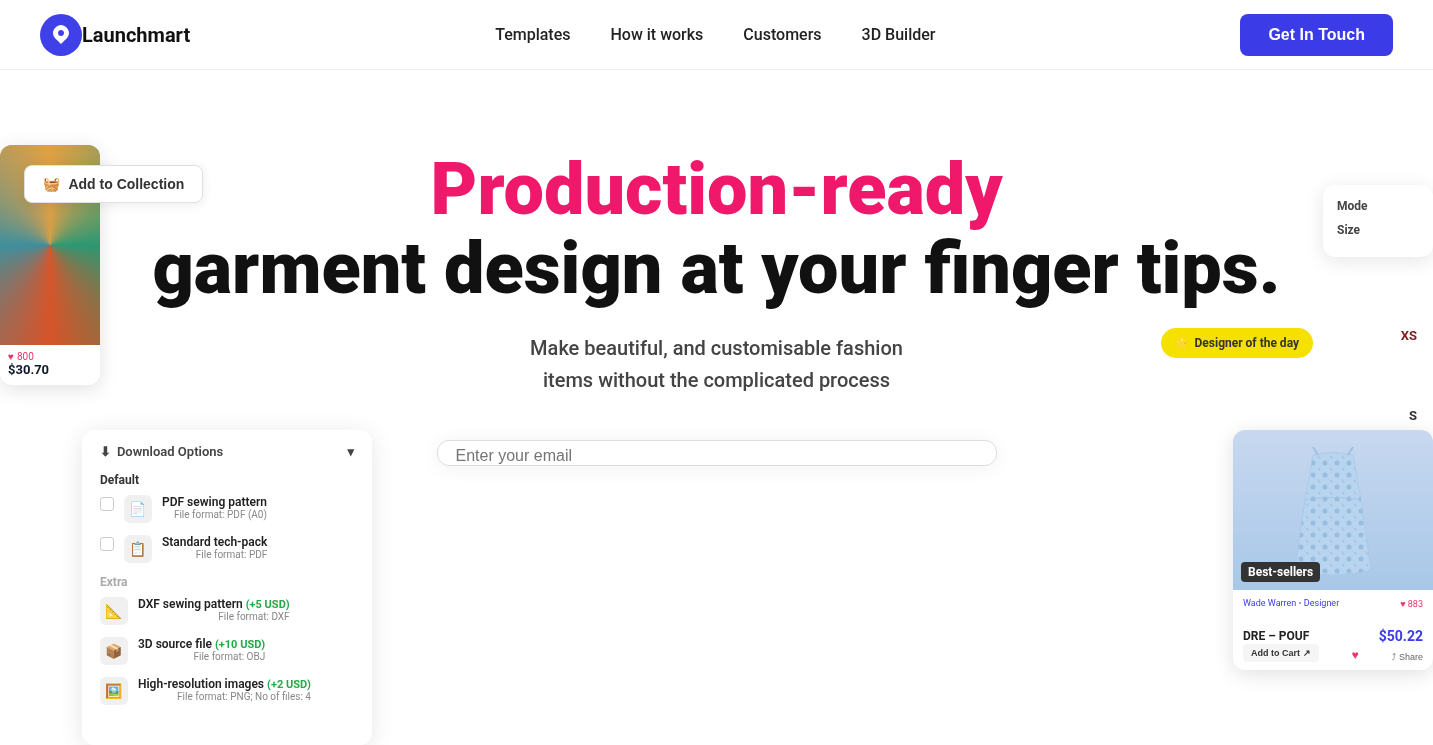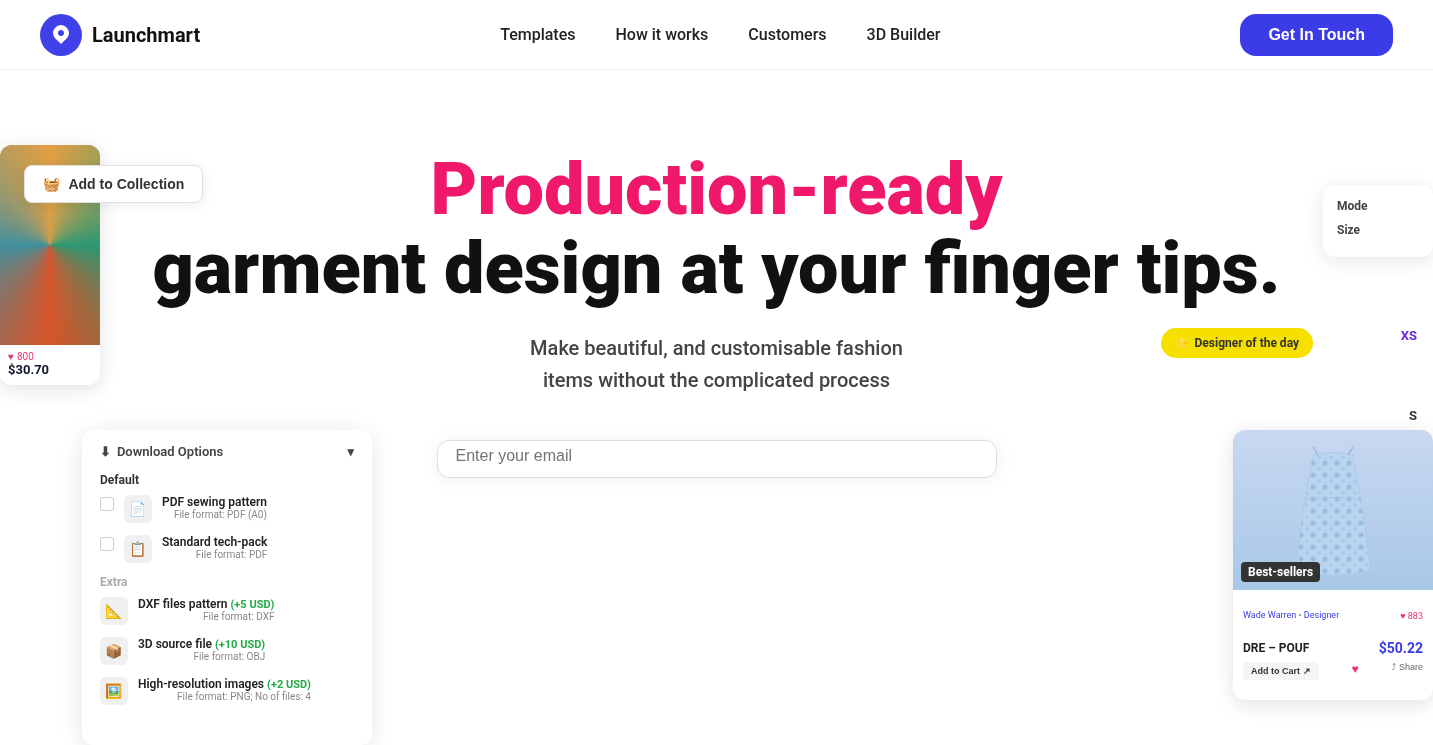--- a/index.html
+++ b/index.html
@@ -4,47 +4,47 @@
   <style>
     * { margin: 0; padding: 0; box-sizing: border-box; }
     body { font-family: -apple-system, BlinkMacSystemFont, 'Segoe UI', Roboto, sans-serif; background: #fff; overflow-x: hidden; width: 1433px; height: 745px; position: relative; }
 
     
     .navbar {
       display: flex; align-items: center; justify-content: space-between;
       padding: 0 40px; height: 70px; border-bottom: 1px solid #eee;
       position: relative; z-index: 10; background: #fff;
     }
-    .nav-logo { display: flex; align-items: center; gap: 10px; }
+    .nav-logo { display: flex; align-items: center; }
     .nav-logo-icon {
       width: 42px; height: 42px; background: #4040e8; border-radius: 50%;
       display: flex; align-items: center; justify-content: center;
     }
     .nav-logo-icon svg { width: 24px; height: 24px; fill: white; }
     .nav-logo-text { font-size: 20px; font-weight: 700; color: #111; }
     .nav-links { display: flex; gap: 40px; list-style: none; }
     .nav-links a { text-decoration: none; color: #222; font-size: 16px; font-weight: 500; }
     .nav-cta {
-      background: #3b3be8; color: #fff; border: none; border-radius: 16px;
+      background: #3b3be8; color: #fff; border: none; border-radius: 8px;
       padding: 12px 28px; font-size: 16px; font-weight: 600; cursor: pointer;
     }
 
     
     .hero {
       position: relative; text-align: center; padding: 80px 40px 60px;
       overflow: hidden;
     }
     .hero-title-pink { color: #f0186a; font-size: 72px; font-weight: 900; line-height: 1.1; display: block; }
     .hero-title-dark { color: #111; font-size: 72px; font-weight: 900; line-height: 1.1; display: block; }
     .hero-subtitle { margin-top: 24px; font-size: 20px; color: #444; line-height: 1.6; font-weight: 500; }
     .hero-form {
       margin-top: 44px; display: flex; align-items: center; justify-content: center;
       background: #fff; border: 1.5px solid #ddd; border-radius: 12px;
       max-width: 560px; margin-left: auto; margin-right: auto; overflow: hidden;
-      padding: 6px 6px 12px 18px; gap: 8px;
+      padding: 6px 6px 0 18px; gap: 8px;
       box-shadow: 0 2px 20px rgba(0,0,0,0.06);
     }
     .hero-form input {
       flex: 1; border: none; outline: none; font-size: 16px; color: #555;
       background: transparent;
     }
     .hero-form-btn {
       background: #3b3be8; color: #fff; border: none; border-radius: 8px;
       padding: 12px 26px; font-size: 16px; font-weight: 700; cursor: pointer;
       white-space: nowrap;
@@ -116,21 +116,21 @@
     .right-card-mode .mode-label { font-size: 12px; font-weight: 700; color: #444; margin-bottom: 6px; }
     .right-card-mode .size-label { font-size: 12px; font-weight: 700; color: #444; margin: 10px 0 6px; }
     .designer-badge {
       position: absolute; right: 120px; top: 328px;
       background: #f5e000; color: #333; border-radius: 20px;
       padding: 8px 14px; font-size: 12px; font-weight: 700;
       display: flex; align-items: center; gap: 5px; z-index: 20;
     }
     .size-tag {
       position: absolute; right: 16px; top: 328px;
-      font-size: 13px; font-weight: 700; color: #6d28d9; z-index: 20;
+      font-size: 13px; font-weight: 700; color: #7f1d1d; z-index: 20;
     }
     .size-tag-s {
       position: absolute; right: 16px; top: 408px;
       font-size: 13px; font-weight: 700; color: #333; z-index: 20;
     }
 
     
     .right-card-product {
       position: absolute; right: 0; top: 430px;
       width: 200px; background: #fff; border-radius: 12px;
@@ -139,27 +139,27 @@
     .right-dress-img {
       width: 100%; height: 160px; background: linear-gradient(180deg, #c8d8f0 0%, #a8c8e8 100%);
       display: flex; align-items: center; justify-content: center; position: relative;
     }
     .dress-svg { width: 100px; height: 130px; }
     .best-sellers-badge {
       position: absolute; bottom: 8px; left: 8px;
       background: #333; color: #fff; font-size: 12px; font-weight: 700;
       border-radius: 4px; padding: 3px 7px;
     }
-    .right-card-product-info { padding: 20px 10px; }
+    .right-card-product-info { padding: 8px 10px; }
     .product-author { font-size: 9px; color: #888; margin-bottom: 2px; }
     .product-author span { color: #3b3be8; }
     .product-hearts { float: right; color: #e8356a; font-size: 9px; }
     .product-name { font-size: 12px; font-weight: 700; color: #222; }
     .product-price { font-size: 14px; font-weight: 700; color: #3b3be8; float: right; }
-    .product-actions { display: flex; align-items: flex-start; justify-content: space-between; margin-top: 6px; }
+    .product-actions { display: flex; align-items: flex-end; justify-content: space-between; }
     .add-to-cart-btn {
       font-size: 9px; font-weight: 600; color: #333; background: #f5f5f5;
       border: none; border-radius: 4px; padding: 4px 8px; cursor: pointer;
       display: flex; align-items: center; gap: 3px;
     }
     .share-btn { font-size: 9px; color: #666; background: none; border: none; cursor: pointer; display: flex; align-items: center; gap: 3px; }
     .heart-btn { background: none; border: none; cursor: pointer; color: #e8356a; font-size: 12px; }
   </style>
 </head>
 <body>
@@ -242,21 +242,21 @@
       <div class="item-subtitle">File format: PDF</div>
     </div>
   </div>
 
   <div class="section-label extra-label">Extra</div>
 
   <div class="download-item">
     <div class="download-item-icon">📐</div>
     <div class="download-item-text">
       <div class="item-title">
-        <span>DXF files pattern</span>
+        <span>DXF sewing pattern</span>
         <span class="item-price-extra"> (<span>+5 USD</span>)</span>
       </div>
       <div class="item-subtitle">File format: DXF</div>
     </div>
   </div>
 
   <div class="download-item">
     <div class="download-item-icon">📦</div>
     <div class="download-item-text">
       <div class="item-title">

